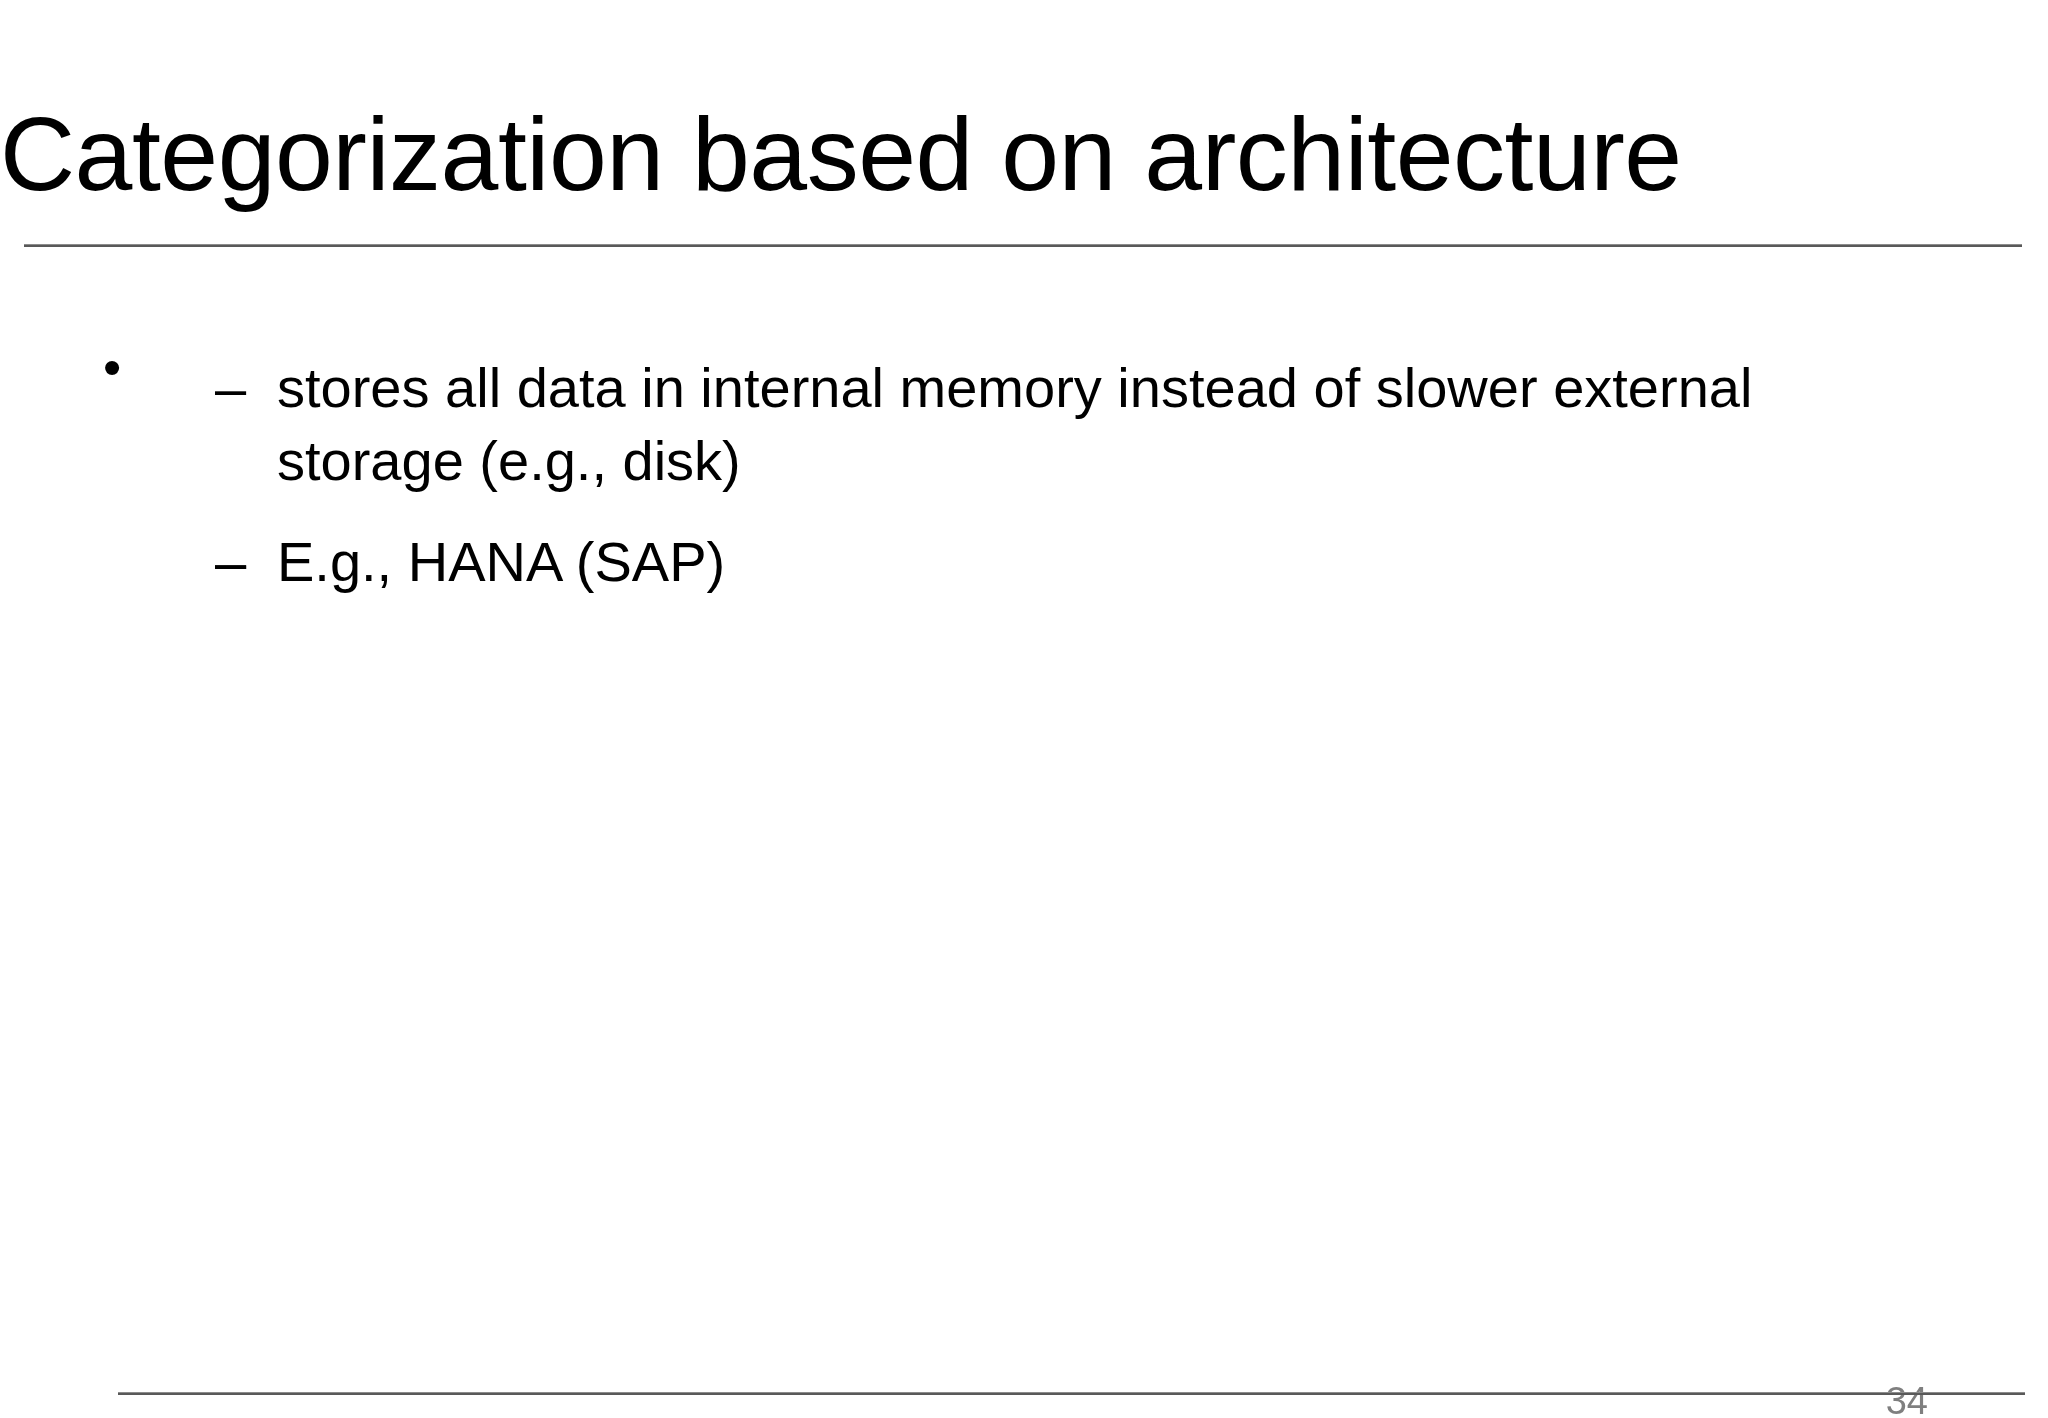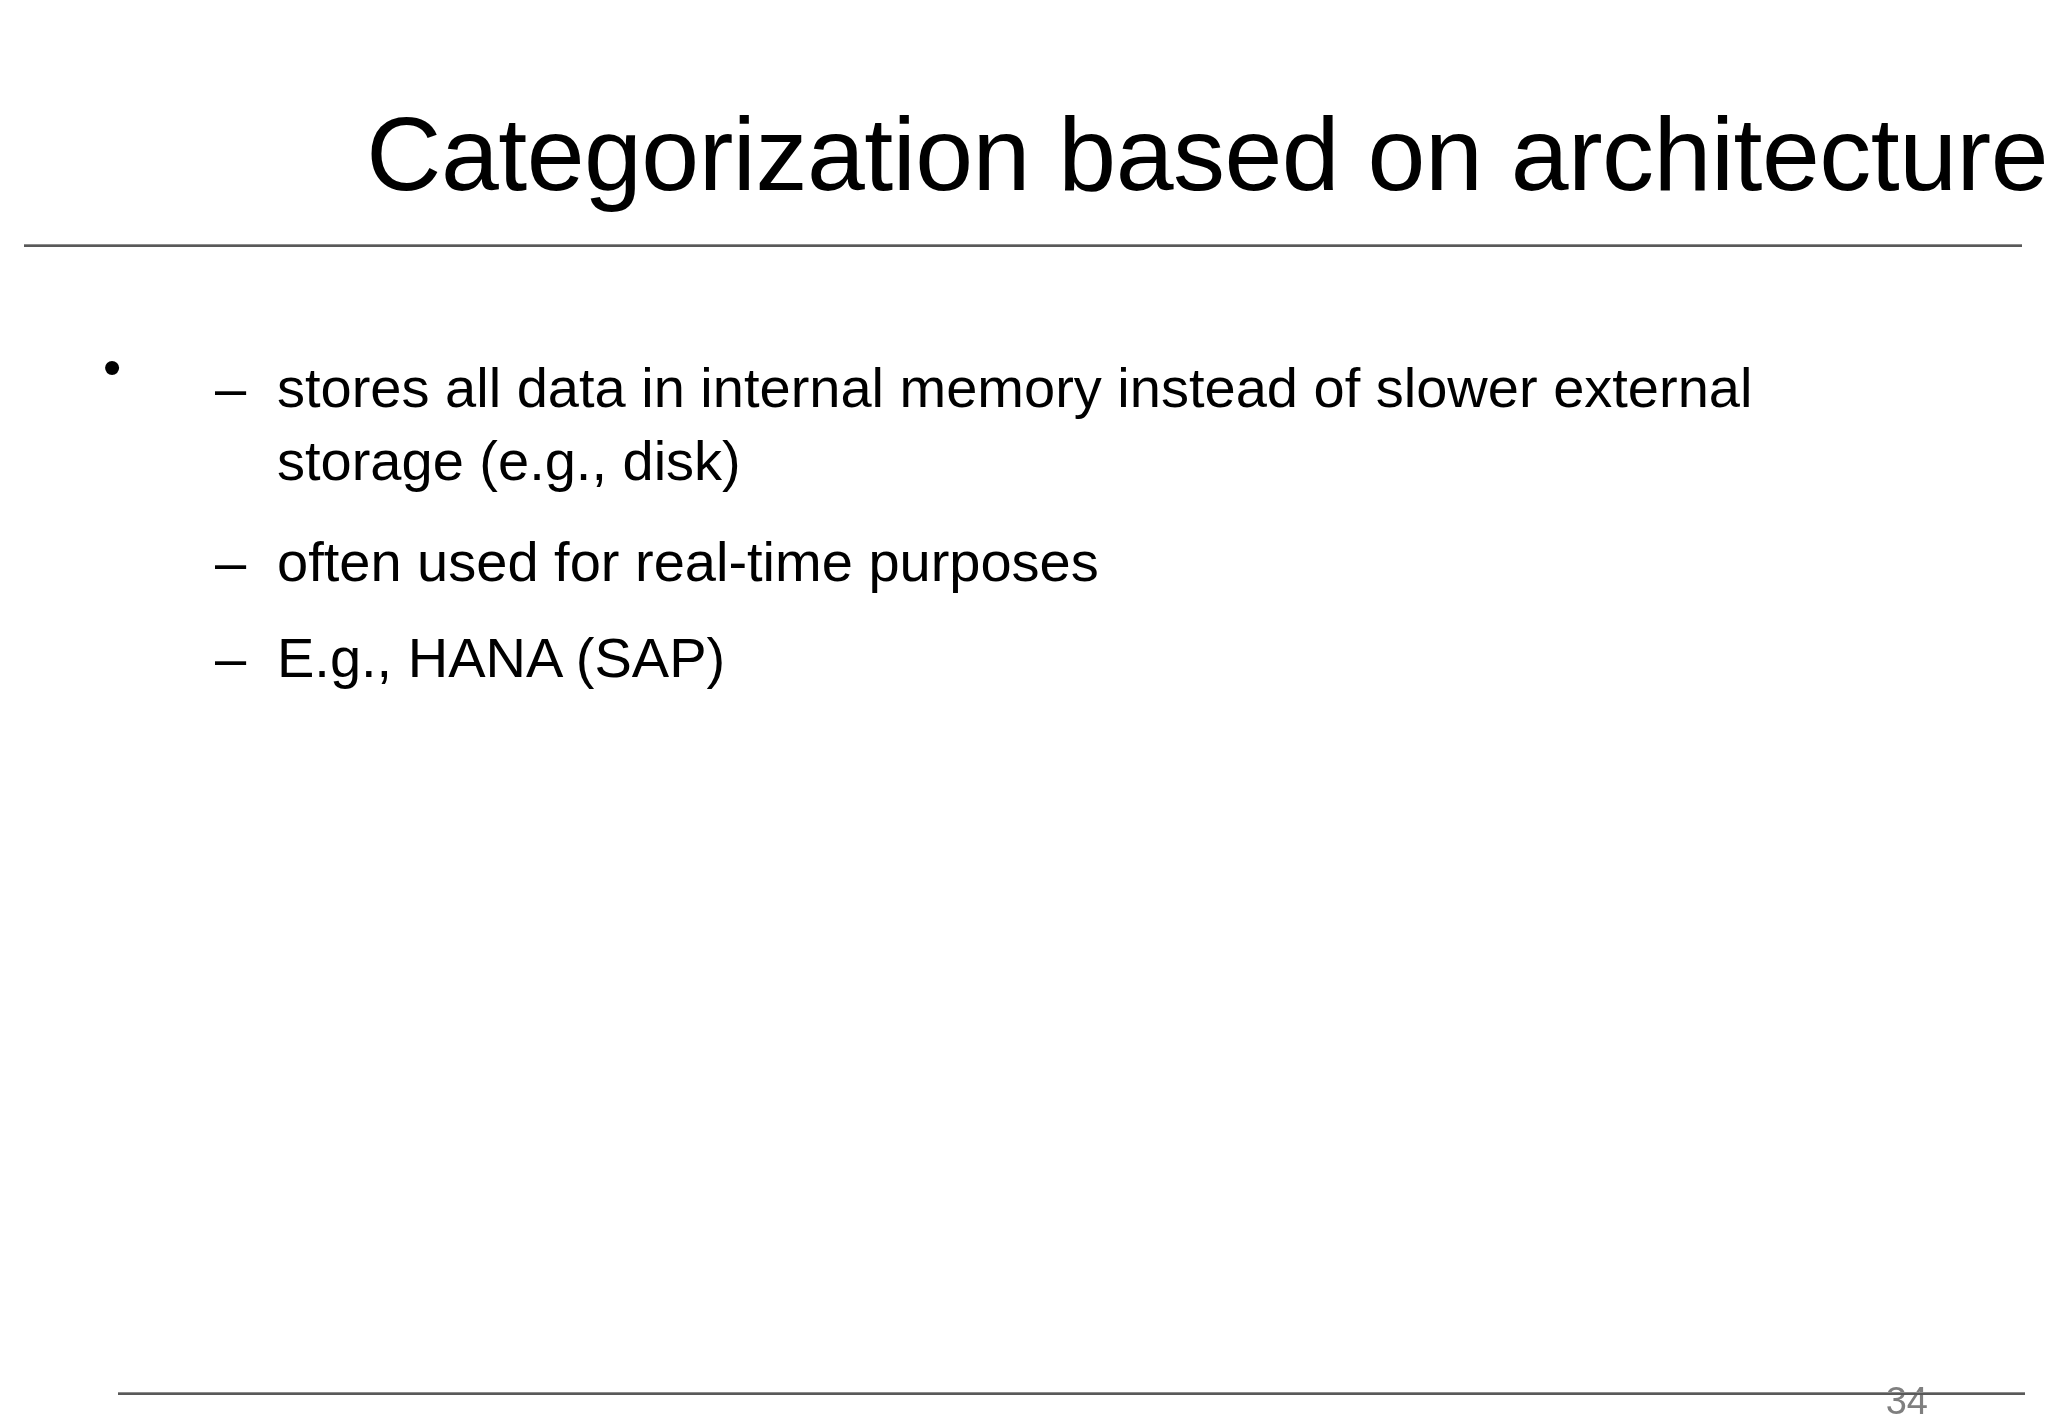--- a/index.html
+++ b/index.html
@@ -18,21 +18,21 @@
     font-family: "Liberation Sans", sans-serif;
     color: #000000;
   }
 
   
   .slide-title {
     position: absolute;
     left: 0;
     top: 96px;
     width: 2048px;
-    text-align: right;
+    text-align: left;
     font-family: "Liberation Sans", sans-serif;
     font-size: 104px;
     font-weight: 400;
     line-height: 1.12;
     color: #000000;
     letter-spacing: -0.5px;
     white-space: nowrap;
   }
 
   
@@ -138,21 +138,20 @@
       <span class="marker">•</span>
     </div>
 
     <div class="lvl2 first">
       <span class="marker">–</span>
       <span class="txt">stores all data in internal memory instead of slower external storage (e.g., disk)</span>
     </div>
 
     <div class="lvl2 second">
       <span class="marker">–</span>
-      <span class="txt">often used for real-time purposes</span>
     </div>
 
     <div class="lvl2">
       <span class="marker">–</span>
       <span class="txt">E.g., HANA (SAP)</span>
     </div>
 
   </div>
 
   <div class="page-number">34</div>

